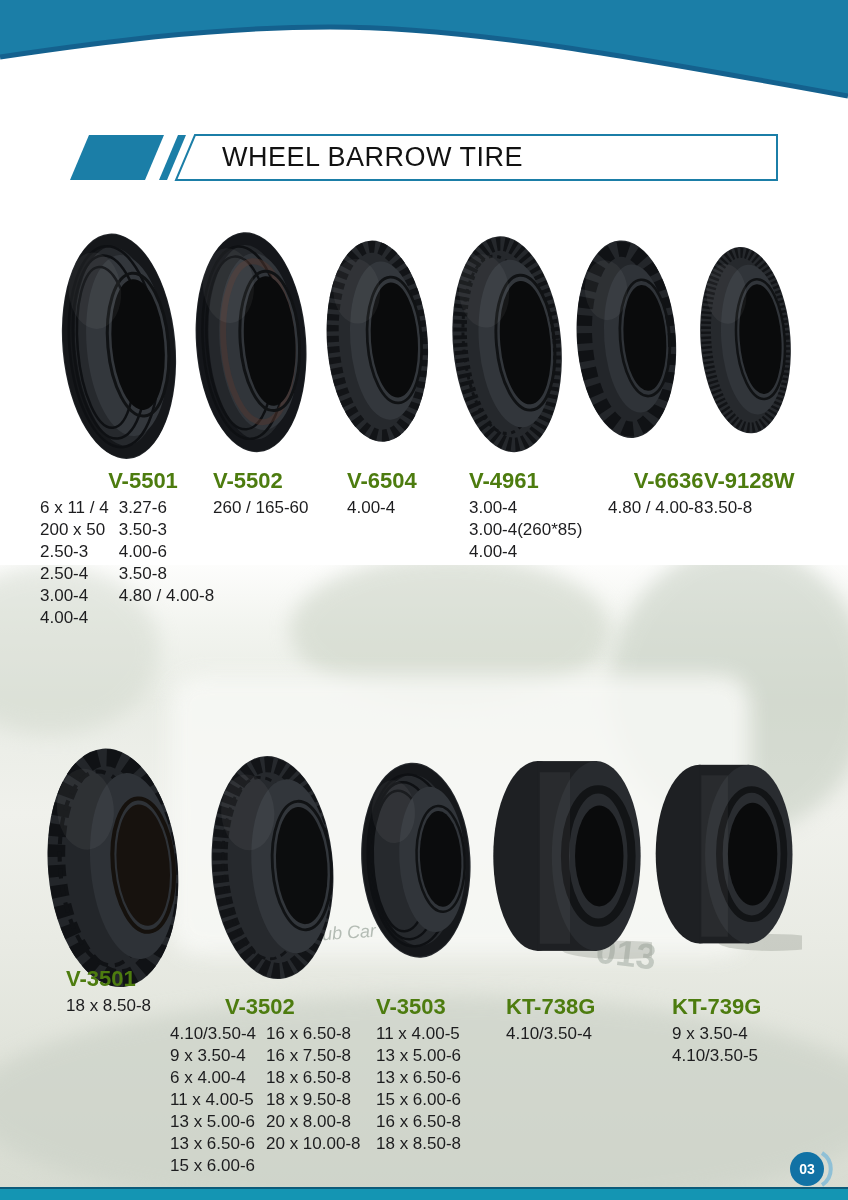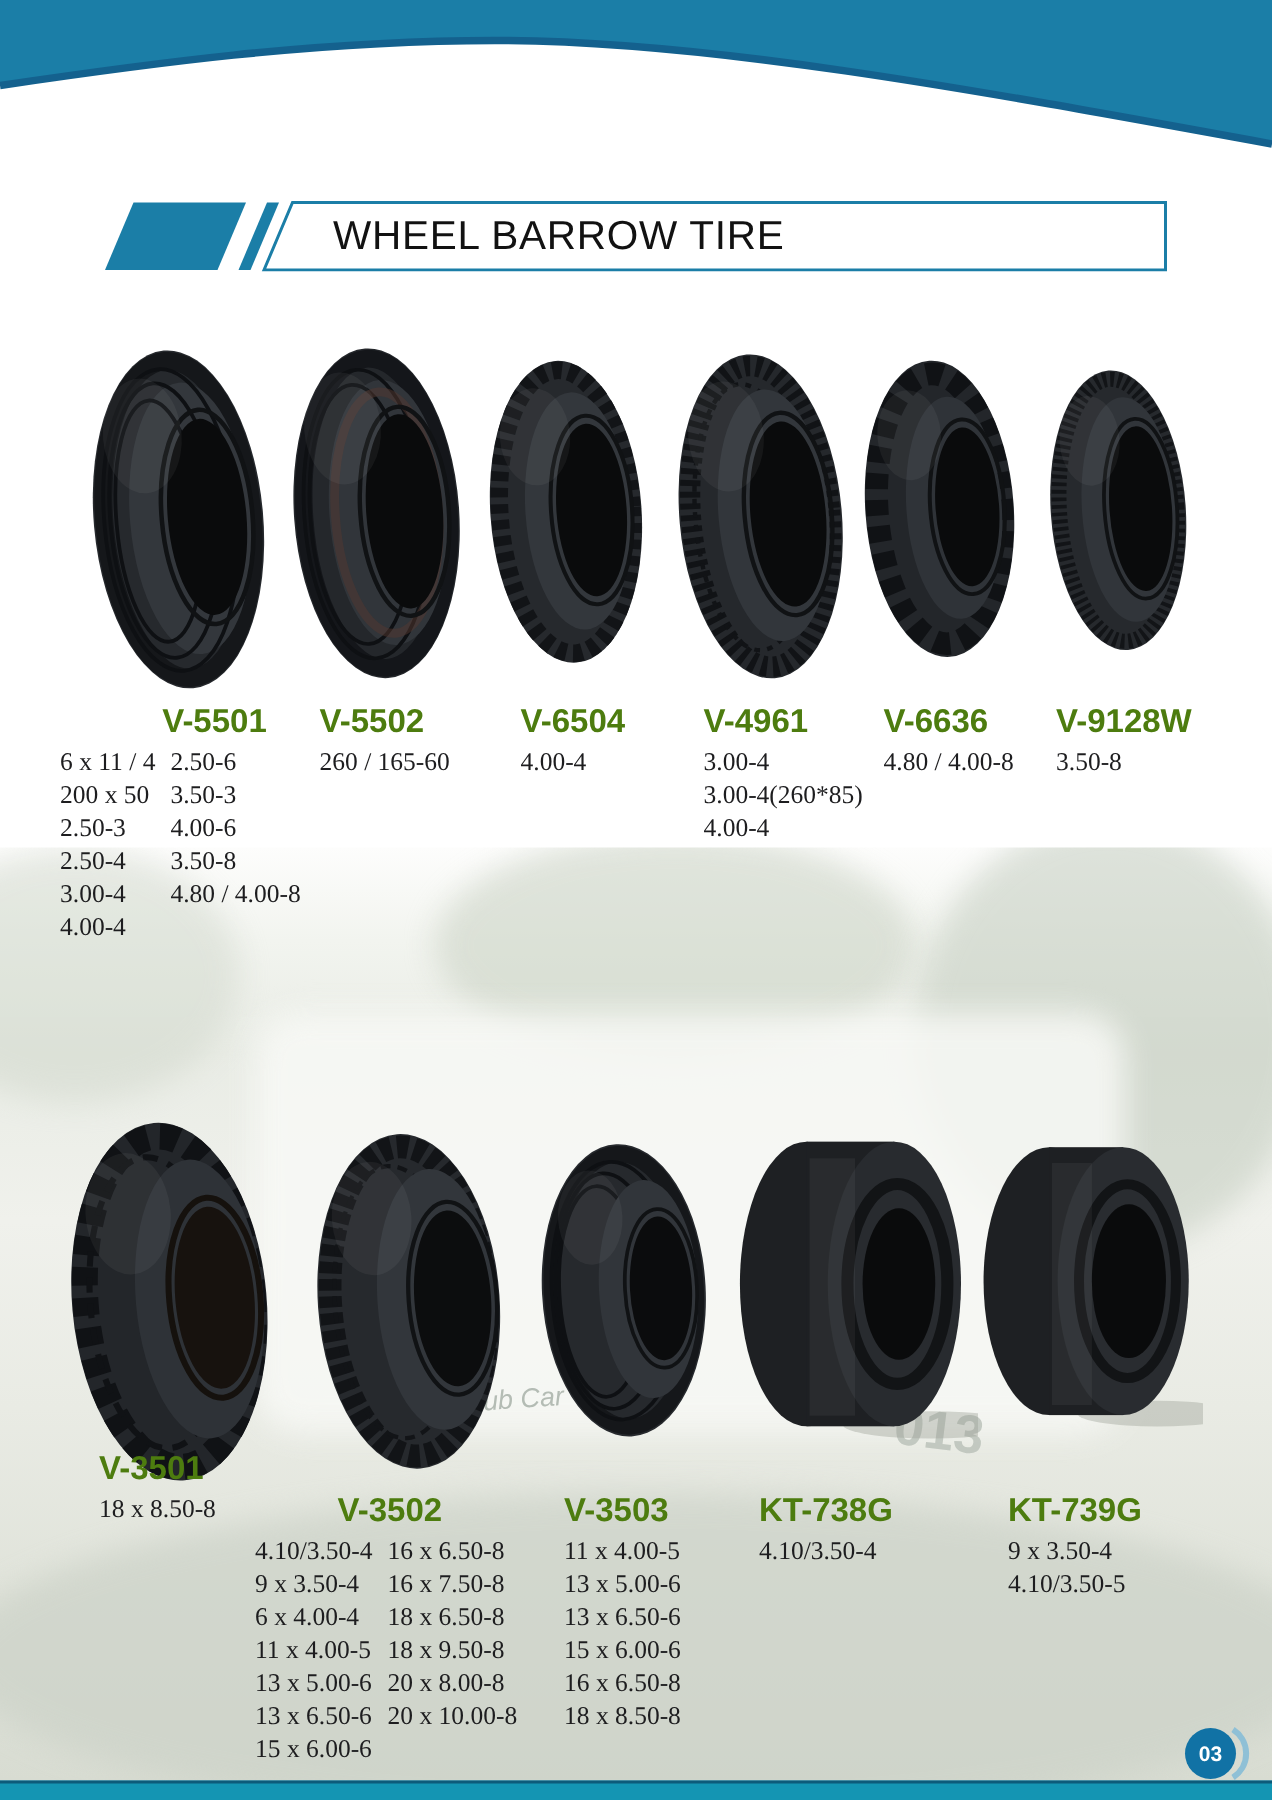--- a/index.html
+++ b/index.html
@@ -33,21 +33,21 @@
   .tread{stroke-dasharray:none;}
   .t-block  .tread{stroke-dasharray:7 5;}
   .t-diamond .tread{stroke-dasharray:4 4;stroke-width:14;}
   .t-chunk  .tread{stroke-dasharray:12 8;stroke-width:17;}
   .t-brick  .tread{stroke-dasharray:8 4;stroke-width:16;}
   .t-dense  .tread{stroke-dasharray:3 3;}
 
   
   .plabel{position:absolute;white-space:nowrap;}
   .pname{color:#4d7c0f;font-weight:700;font-size:22px;line-height:26px;margin-bottom:3px;}
-  .psizes{font-size:17px;line-height:22px;color:#1d1d1f;font-family:Liberation Serif, serif;}
+  .psizes{font-size:17px;line-height:22px;color:#1d1d1f;}
   .cols{display:flex;}
   .cols .col + .col{margin-left:10px;}
 
   
   .bottom-bar{position:absolute;left:0;top:1187px;width:848px;height:13px;
     background:#1495b3;border-top:2px solid #0d5b7a;box-sizing:border-box;}
   .page-badge{position:absolute;left:782px;top:1148px;width:56px;height:42px;}
 </style>
 </head>
 <body>
@@ -156,21 +156,21 @@
     <div class="psizes cols">
       <div class="col">
         <div>6 x 11 / 4</div>
         <div>200 x 50</div>
         <div>2.50-3</div>
         <div>2.50-4</div>
         <div>3.00-4</div>
         <div>4.00-4</div>
       </div>
       <div class="col">
-        <div>2.50-6</div>
+        <div>3.27-6</div>
         <div>3.50-3</div>
         <div>4.00-6</div>
         <div>3.50-8</div>
         <div>4.80 / 4.00-8</div>
       </div>
     </div>
   </div>
 
   <div class="plabel" style="left:213px;top:468px;">
     <div class="pname">V-5502</div>
@@ -188,21 +188,21 @@
 
   <div class="plabel" style="left:469px;top:468px;">
     <div class="pname">V-4961</div>
     <div class="psizes">
       <div>3.00-4</div>
       <div>3.00-4(260*85)</div>
       <div>4.00-4</div>
     </div>
   </div>
 
-  <div class="plabel" style="left:589px;top:468px;">
+  <div class="plabel" style="left:608px;top:468px;text-align:right;">
     <div class="pname">V-6636</div>
     <div class="psizes">
       <div>4.80 / 4.00-8</div>
     </div>
   </div>
 
   <div class="plabel" style="left:704px;top:468px;">
     <div class="pname">V-9128W</div>
     <div class="psizes">
       <div>3.50-8</div>

